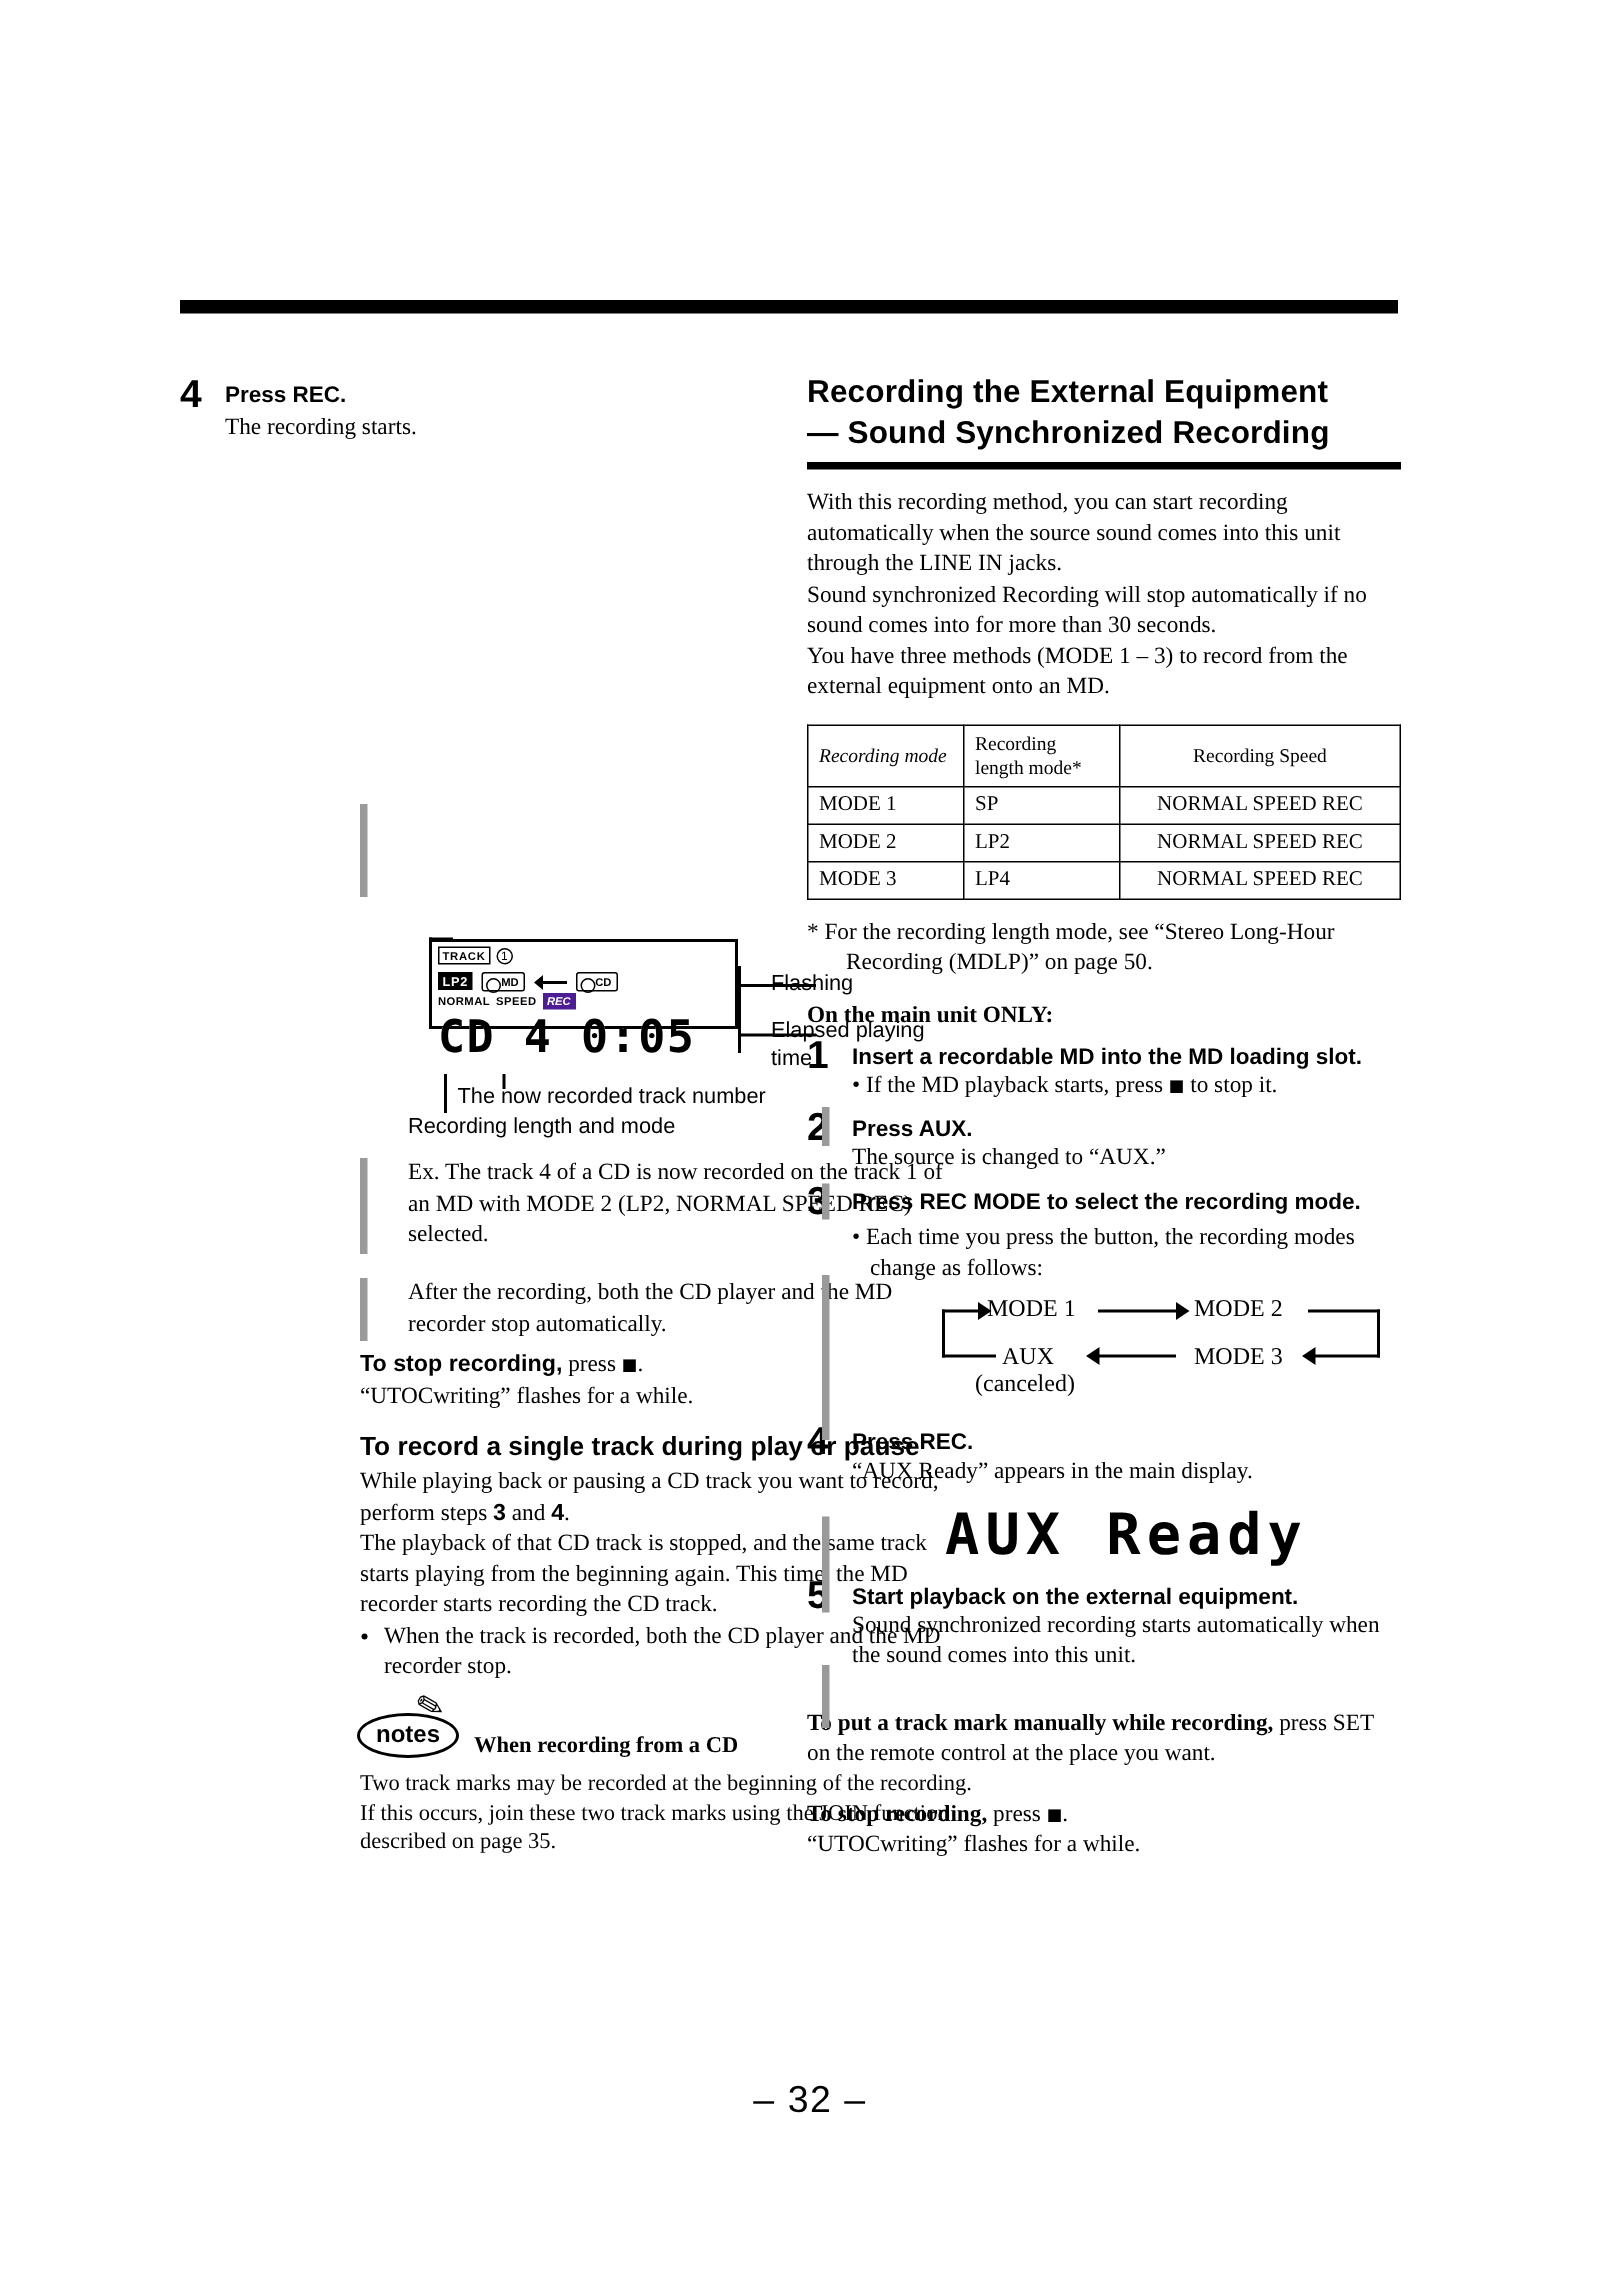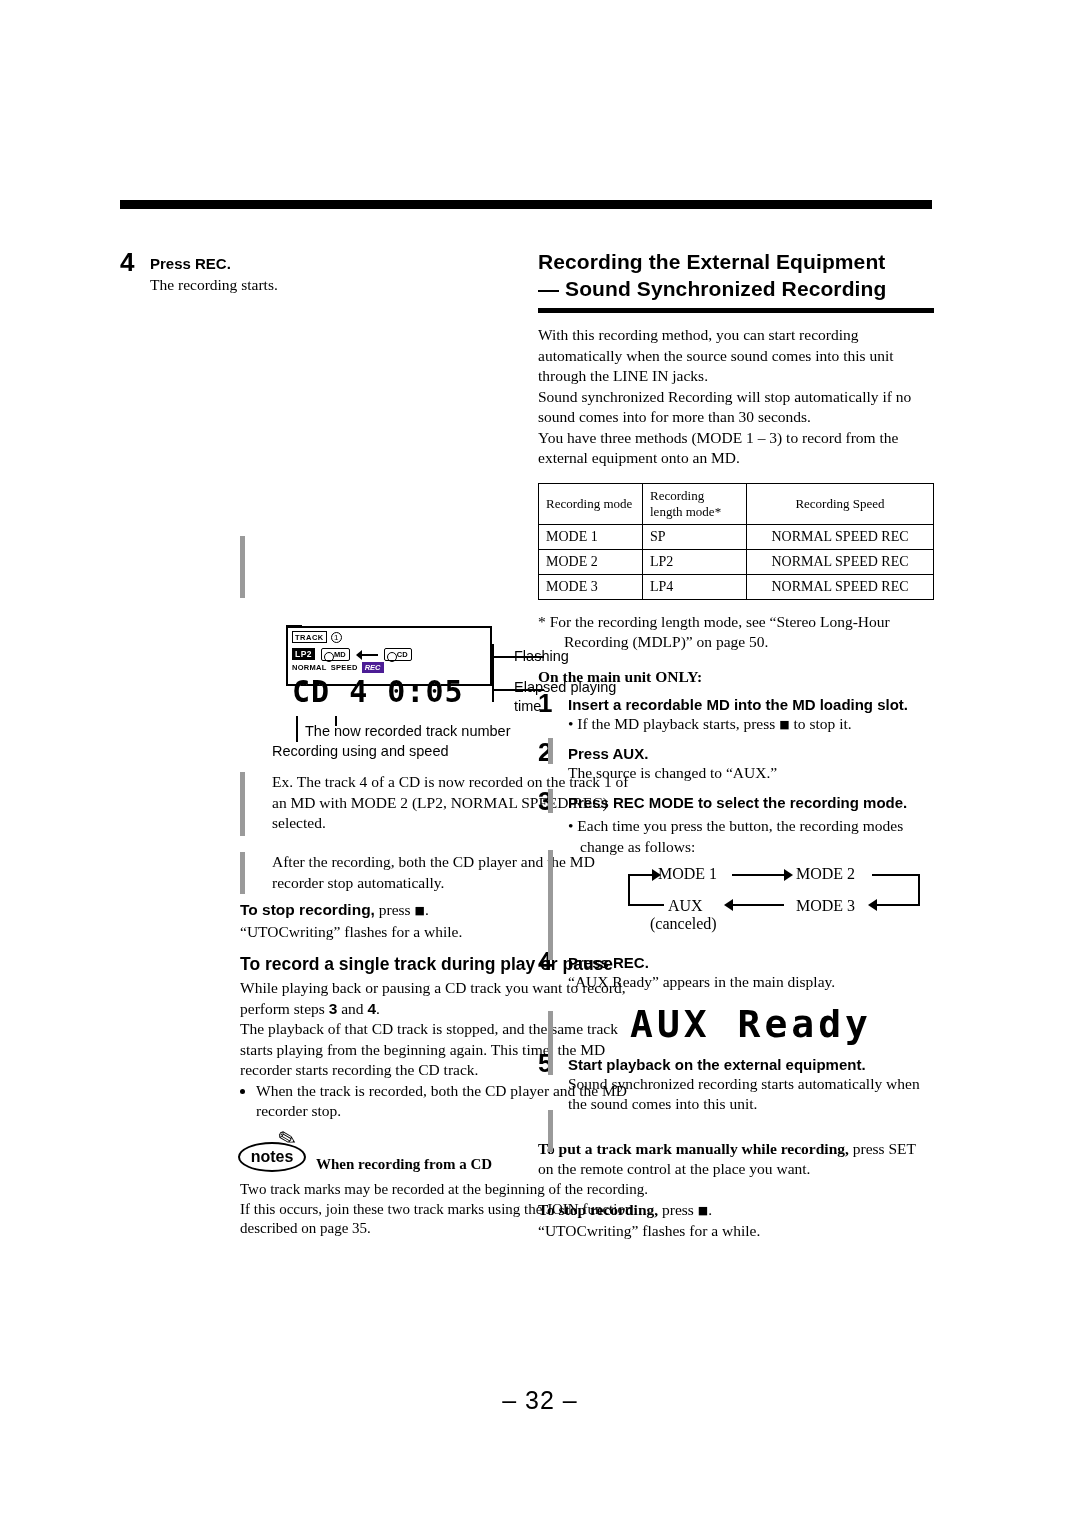--- a/index.html
+++ b/index.html
@@ -312,21 +312,21 @@
       <div class="leader" style="left:206px; top:30px; width:52px; height:1.6px;"></div>
       <div class="leader" style="left:206px; top:63px; width:52px; height:1.6px;"></div>
       <div class="leader" style="left:206px; top:18px; width:1.6px; height:58px;"></div>
     </div>
 
     <div class="callout" style="left:394px; top:399px;">Flashing</div>
     <div class="callout" style="left:394px; top:430px; width:104px;">Elapsed playing time</div>
 
     <div class="leader" style="left:215px; top:468px; width:1.6px; height:10px;"></div>
     <div class="callout" style="left:185px; top:474px; width:300px;">The now recorded track number</div>
-    <div class="callout" style="left:152px; top:494px; width:300px;">Recording using and speed</div>
+    <div class="callout" style="left:152px; top:494px; width:300px;">Recording length and mode</div>
     <div class="leader" style="left:176px; top:468px; width:1.6px; height:26px;"></div>
 
     <div style="position:absolute; left:152px; top:524px; width:372px;">
       <div class="p">Ex. The track 4 of a CD is now recorded on the track 1 of an MD with MODE 2 (LP2, NORMAL SPEED REC) selected.</div>
     </div>
     <div class="tickbar" style="left:120px; top:524px; height:64px;"></div>
 
     <div style="position:absolute; left:152px; top:604px; width:372px;">
       <div class="p">After the recording, both the CD player and the MD recorder stop automatically.</div>
     </div>
@@ -382,21 +382,21 @@
 
     <div style="margin-top:12px;">
       <div class="p">With this recording method, you can start recording automatically when the source sound comes into this unit through the LINE IN jacks.</div>
       <div class="p">Sound synchronized Recording will stop automatically if no sound comes into for more than 30 seconds.</div>
       <div class="p">You have three methods (MODE 1 – 3) to record from the external equipment onto an MD.</div>
     </div>
 
     <table class="rec" style="margin-top:14px;">
       <tbody>
           <tr>
-        <th style="width:104px;">
+        <th style="width:104px;font-style:italic;">
           <span>Recording mode</span>
         </th>
         <th style="width:104px;">
           <span>Recording length mode*</span>
         </th>
         <th class="center">
           <span>Recording Speed</span>
         </th>
       </tr>
       <tr>

